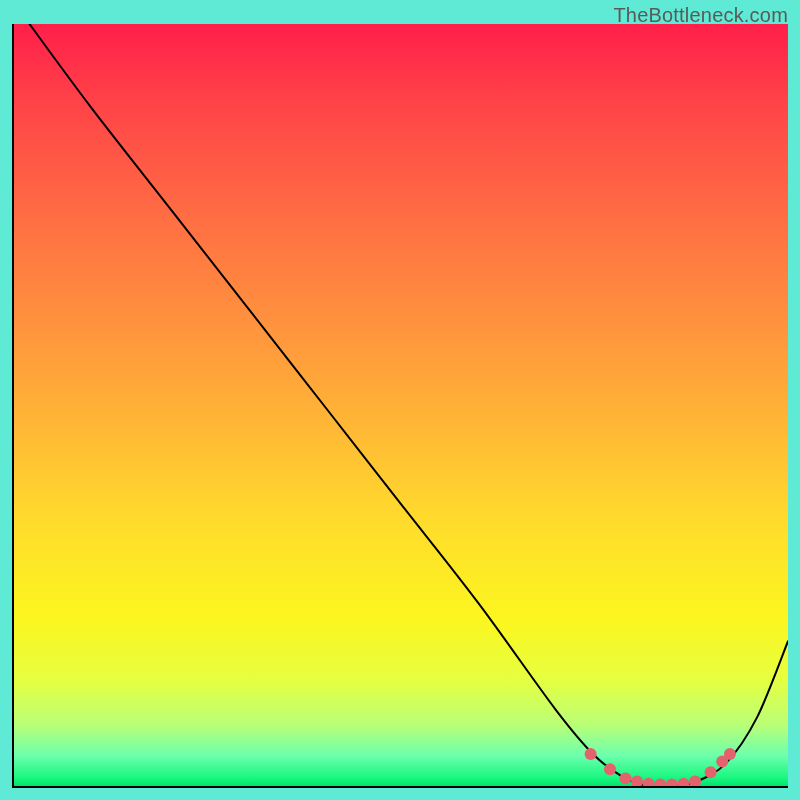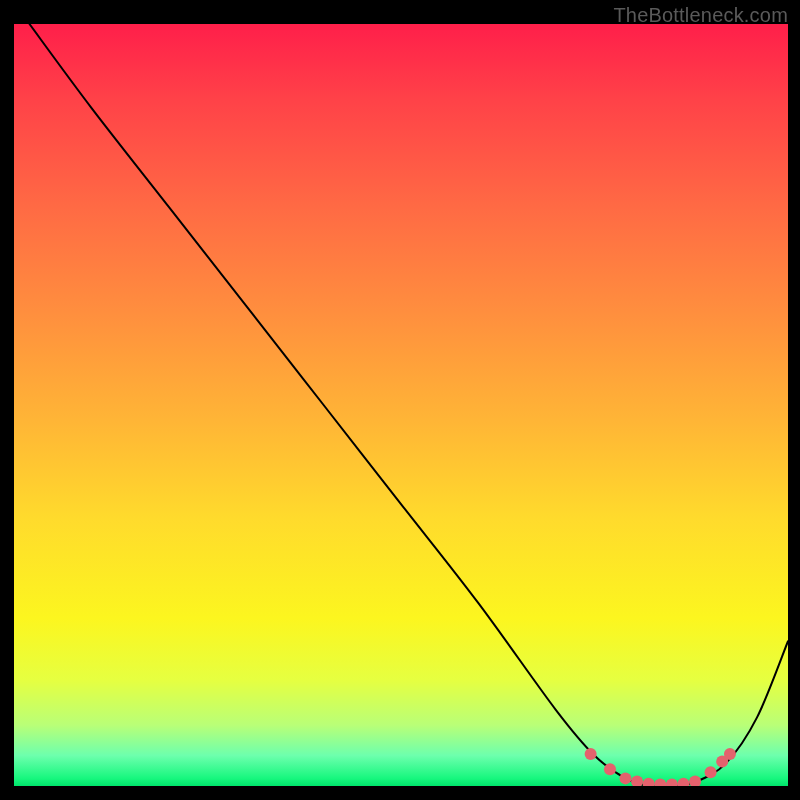--- a/index.html
+++ b/index.html
@@ -7,21 +7,21 @@
     padding: 0;
     width: 800px;
     height: 800px;
     overflow: hidden;
     font-family: Arial, Helvetica, sans-serif;
   }
   .chart-container {
     position: relative;
     width: 800px;
     height: 800px;
-    background: #000000;
+    background: #5eead4;
   }
   .watermark {
     position: absolute;
     top: 4px;
     right: 12px;
     color: #5a5a5a;
     font-size: 20px;
     font-weight: 500;
     z-index: 6;
     letter-spacing: 0.2px;

